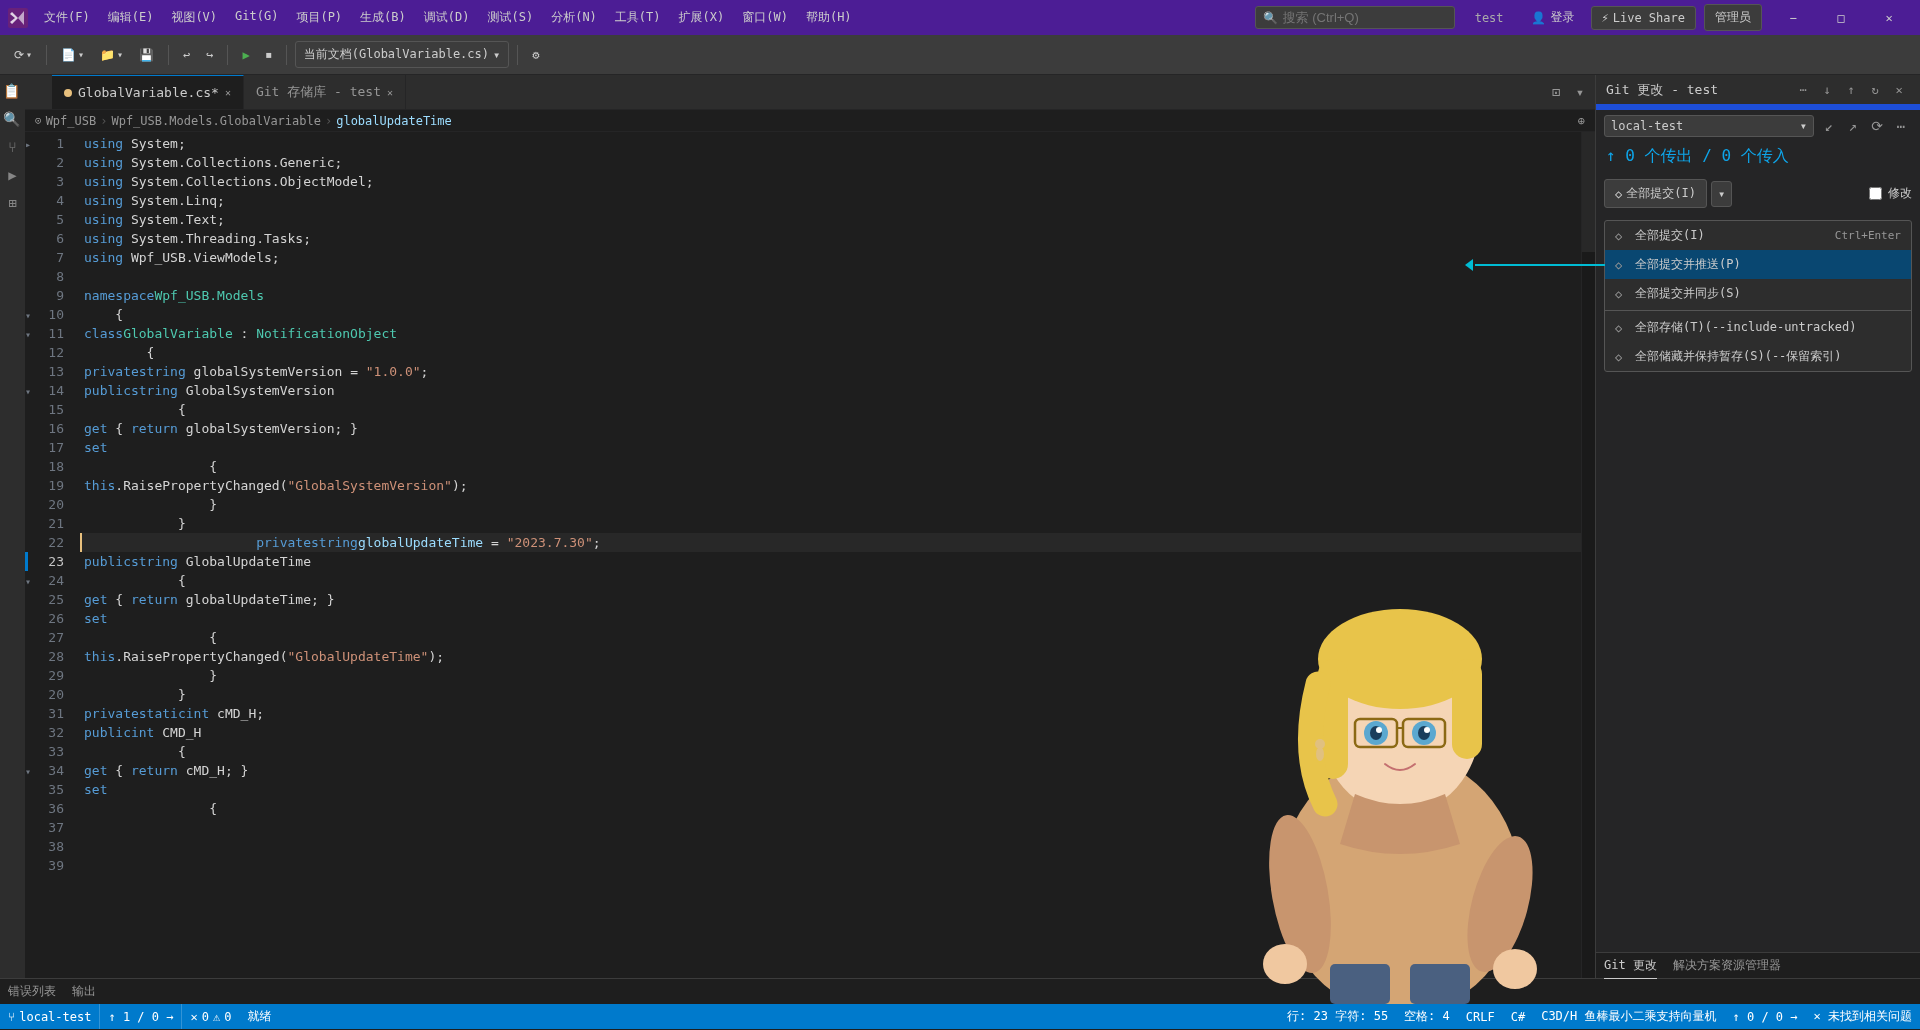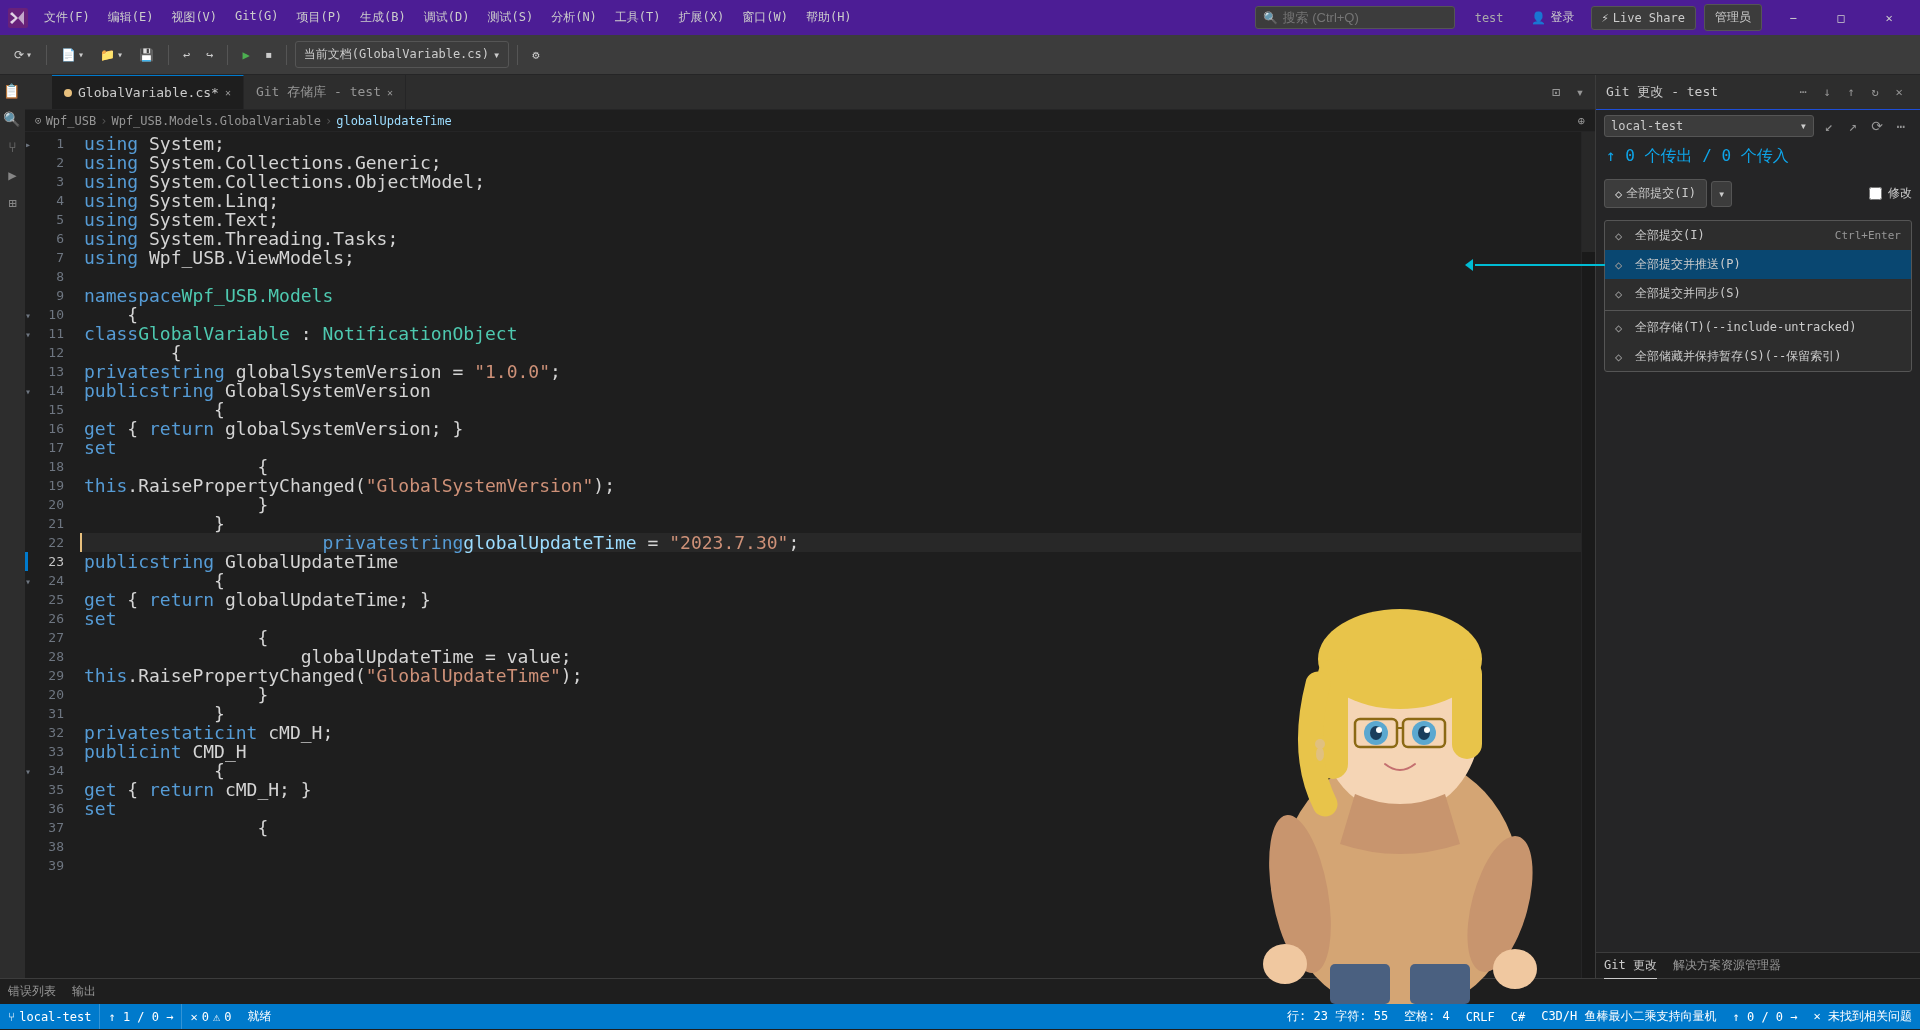--- a/index.html
+++ b/index.html
@@ -233,21 +233,21 @@
       padding: 2px 0;
       overflow-y: auto;
       overflow-x: auto;
       position: relative;
     }
     .code-line {
       height: 19px;
       line-height: 19px;
       padding-left: 4px;
       white-space: pre;
-      font-size: 18px;
+      font-size: 13px;
       display: flex; align-items: center;
     }
     .code-line.active-line { background: #282828; }
 
     
     .kw { color: #569cd6; }
     .cls { color: #4ec9b0; }
     .str { color: #ce9178; }
     .ns { color: #4ec9b0; }
 
@@ -273,21 +273,21 @@
       border-left: 1px solid #3c3c3c;
     }
     #git-panel-header {
       height: 35px;
       background: #2d2d2d;
       display: flex;
       align-items: center;
       padding: 0 10px;
       font-size: 13px;
       color: #cccccc;
-      border-bottom: 1px solid #1d4ed8;
+      border-bottom: 6px solid #1d4ed8;
       gap: 6px;
     }
     .git-header-controls {
       margin-left: auto;
       display: flex; gap: 2px;
     }
     .git-header-btn {
       width: 22px; height: 22px;
       display: flex; align-items: center; justify-content: center;
       cursor: pointer; color: #969696; font-size: 12px; border-radius: 2px;
@@ -630,21 +630,20 @@
         <div class="code-line">                }</div>
         <div class="code-line">            }</div>
         <div class="code-line active-line" style="position:relative;">
           <span style="position:absolute;left:0;top:0;width:2px;height:100%;background:#e8c07d;"></span>
           &nbsp;&nbsp;&nbsp;&nbsp;&nbsp;&nbsp;&nbsp;&nbsp;&nbsp;&nbsp;&nbsp;&nbsp;<span class="kw">private</span> <span class="kw">string</span> <span style="color:#9cdcfe;">globalUpdateTime</span> = <span class="str">"2023.7.30"</span>;</div>
         <div class="code-line">            <span class="kw">public</span> <span class="kw">string</span> GlobalUpdateTime</div>
         <div class="code-line">            {</div>
         <div class="code-line">                <span class="kw">get</span> { <span class="kw">return</span> globalUpdateTime; }</div>
         <div class="code-line">                <span class="kw">set</span></div>
         <div class="code-line">                {</div>
-        <div class="code-line">                    globalUpdateTime = value;</div>
         <div class="code-line">                    <span class="kw">this</span>.RaisePropertyChanged(<span class="str">"GlobalUpdateTime"</span>);</div>
         <div class="code-line">                }</div>
         <div class="code-line">            }</div>
         <div class="code-line">            <span class="kw">private</span> <span class="kw">static</span> <span class="kw">int</span> cMD_H;</div>
         <div class="code-line">            <span class="kw">public</span> <span class="kw">int</span> CMD_H</div>
         <div class="code-line">            {</div>
         <div class="code-line">                <span class="kw">get</span> { <span class="kw">return</span> cMD_H; }</div>
         <div class="code-line">                <span class="kw">set</span></div>
         <div class="code-line">                {</div>
       </div>

